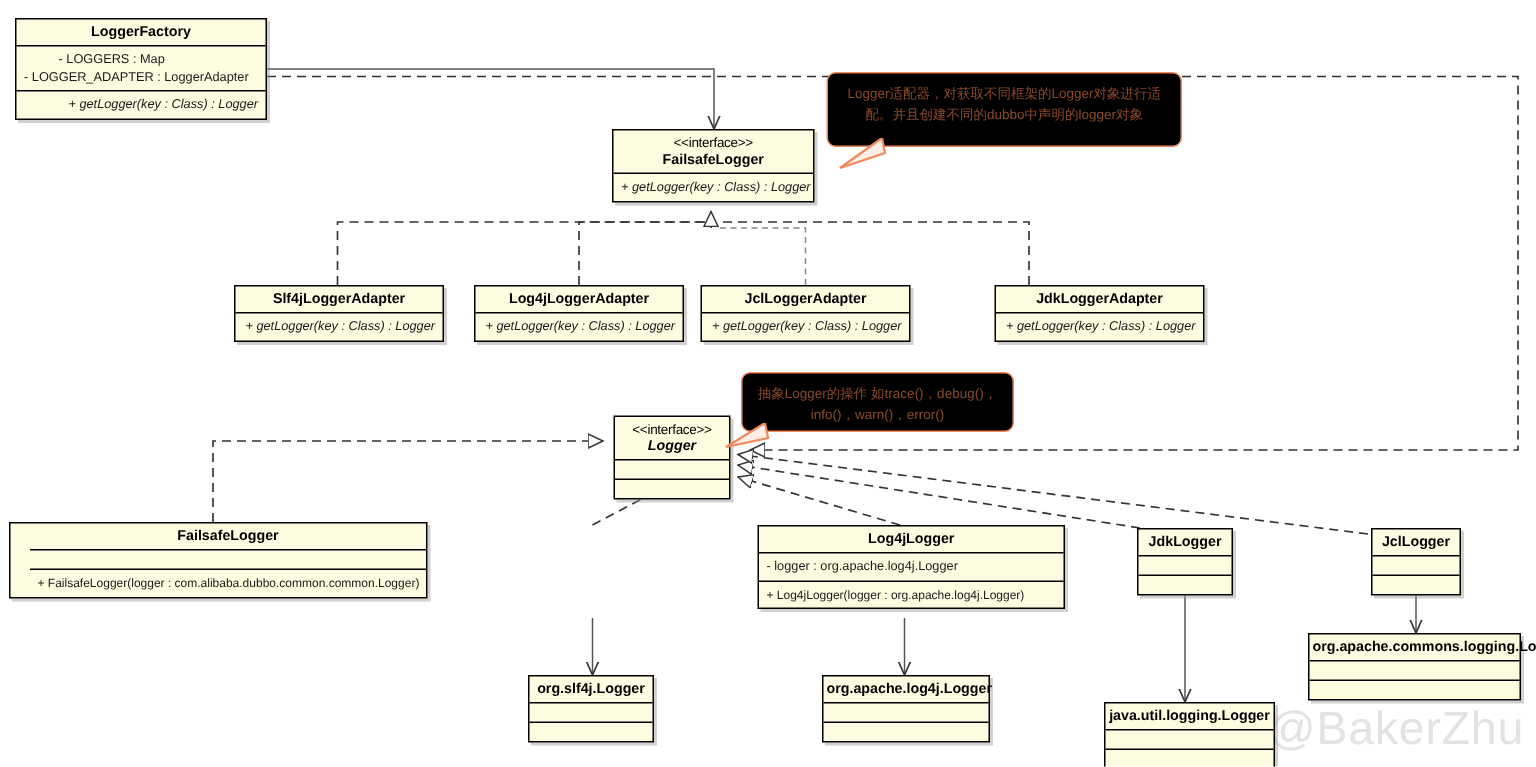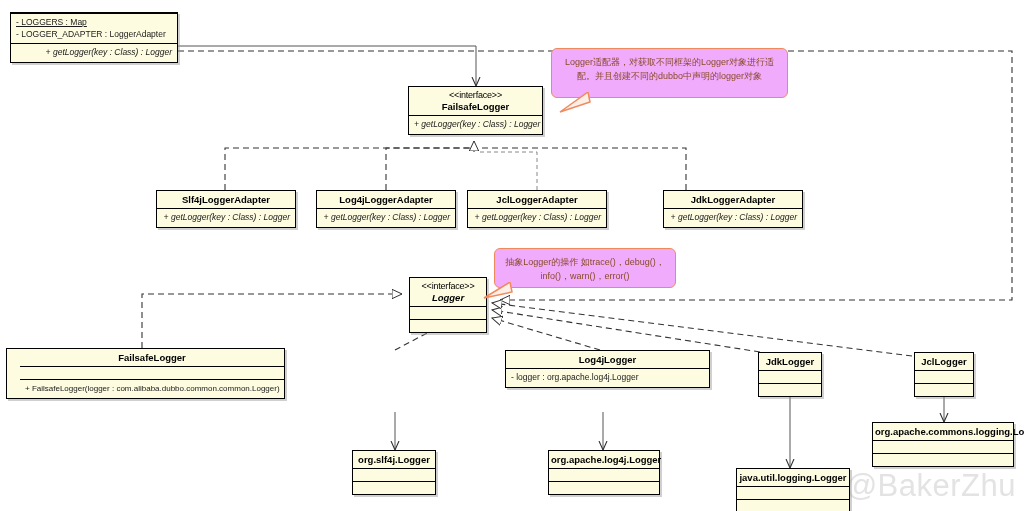--- a/index.html
+++ b/index.html
@@ -43,27 +43,27 @@
     border-top:1.5px solid #000;
     padding:3px 5px;
     font-size:8.5px;
     line-height:11.5px;
     color:#1a1a1a;
     white-space:nowrap;
     overflow:hidden;
   }
   .uml .sec.empty{padding:3px 5px;min-height:6px;}
   .uml .sec .row{white-space:nowrap;}
-  .uml .sec .u{text-decoration:underline;}
+  .uml .sec .u{margin-left:23px;}
   .uml .sec .it{font-style:italic;text-align:right;}
 
   
   .note{
     position:absolute;
-    background:#f0abfc;
+    background:#000000;
     border:1.5px solid #f08a5d;
     border-radius:6px;
     color:#8a4a2a;
     font-size:9px;
     line-height:14px;
     text-align:center;
     padding:6px 8px;
     box-sizing:border-box;
     z-index:6;
   }
@@ -119,20 +119,21 @@
     <path d="M395,412 L395,450" fill="none" stroke="#555" stroke-width="1" marker-end="url(#openArrow)"></path>
 
     <path d="M603,412 L603,450" fill="none" stroke="#555" stroke-width="1" marker-end="url(#openArrow)"></path>
 
     <path d="M790,382 L790,468" fill="none" stroke="#555" stroke-width="1" marker-end="url(#openArrow)"></path>
 
     <path d="M944,382 L944,422" fill="none" stroke="#555" stroke-width="1" marker-end="url(#openArrow)"></path>
   </svg>
 
   <div class="uml" style="left:10px;top:12px;width:168px;">
+    <div class="hdr">LoggerFactory</div>
     <div class="sec">
       <div class="row u">- LOGGERS : Map</div>
       <div class="row">- LOGGER_ADAPTER : LoggerAdapter</div>
     </div>
     <div class="sec">
       <div class="row it">+ getLogger(key : Class) : Logger</div>
     </div>
   </div>
 
   <div class="uml" style="left:408px;top:86px;width:135px;">
@@ -188,20 +189,23 @@
     <div class="sec">
       <div class="row" style="font-size:8px;">+ FailsafeLogger(logger : com.alibaba.dubbo.common.common.Logger)</div>
     </div>
   </div>
 
 
   <div class="uml" style="left:505px;top:350px;width:205px;">
     <div class="hdr">Log4jLogger</div>
     <div class="sec">
       <div class="row">- logger : org.apache.log4j.Logger</div>
+    </div>
+    <div class="sec">
+      <div class="row" style="font-size:8px;">+ Log4jLogger(logger : org.apache.log4j.Logger)</div>
     </div>
   </div>
 
   <div class="uml" style="left:758px;top:352px;width:64px;">
     <div class="hdr">JdkLogger</div>
     <div class="sec empty"></div>
     <div class="sec empty"></div>
   </div>
 
   <div class="uml" style="left:914px;top:352px;width:60px;">

